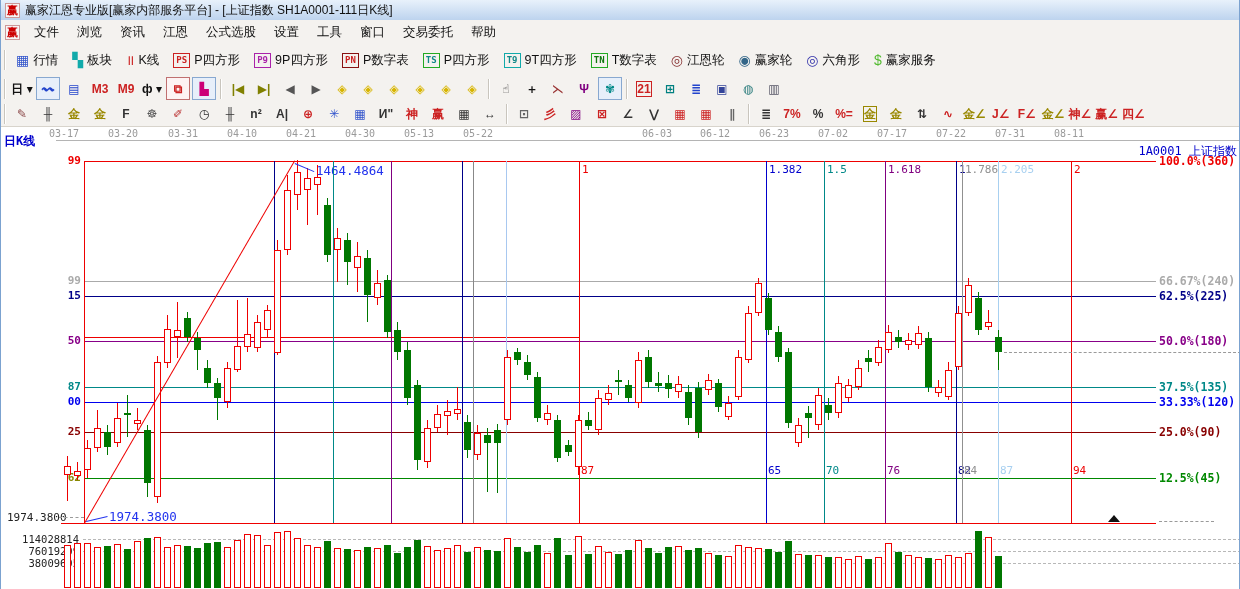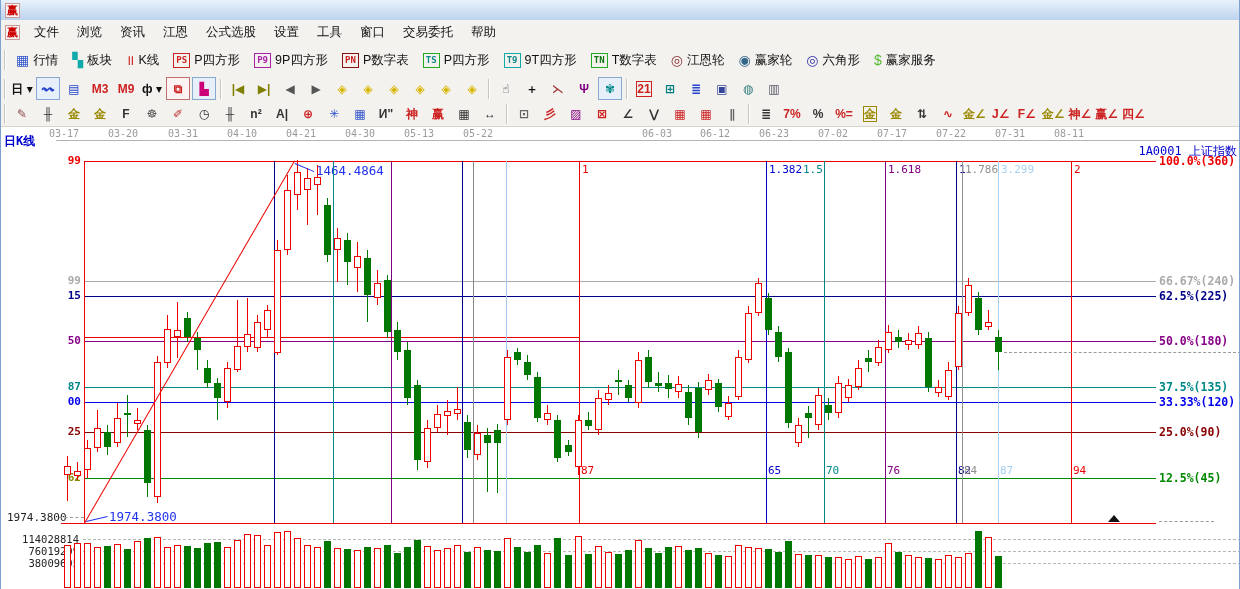--- a/index.html
+++ b/index.html
@@ -41,20 +41,21 @@
   .candle-body{position:absolute;width:7px;box-sizing:border-box;}
   .vol-bar{position:absolute;width:7px;box-sizing:border-box;}
   .tri-up{position:absolute;width:0;height:0;border-left:6px solid transparent;border-right:6px solid transparent;border-bottom:7px solid #111;}
 </style>
 </head>
 <body>
 
 <div id="root">
   <div id="titlebar">
     <span class="app-ico">赢</span>
+    <span>赢家江恩专业版[赢家内部服务平台] - [上证指数  SH1A0001-111日K线]</span>
   </div>
   <div id="menubar">
     <span class="app-ico">赢</span>
   <div class="menu-item">文件</div>
       <div class="menu-item">浏览</div>
       <div class="menu-item">资讯</div>
       <div class="menu-item">江恩</div>
       <div class="menu-item">公式选股</div>
       <div class="menu-item">设置</div>
       <div class="menu-item">工具</div>
@@ -402,33 +403,33 @@
       <div class="vline" style="left: 461px; top: 161px; height: 362px; border-color: rgb(0, 0, 136);"></div>
       <div class="vline" style="left: 472px; top: 161px; height: 362px; border-color: rgb(136, 136, 136);"></div>
       <div class="vline" style="left: 505px; top: 161px; height: 362px; border-color: rgb(168, 200, 240);"></div>
       <div class="vline" style="left: 578px; top: 161px; height: 362px; border-color: rgb(238, 0, 0);"></div>
       <div class="lbl" style="left: 581px; top: 163px; font-size: 11px; color: rgb(238, 0, 0);">1</div>
       <div class="lbl" style="left: 580px; top: 464px; font-size: 11px; color: rgb(238, 0, 0);">87</div>
       <div class="vline" style="left: 765px; top: 161px; height: 362px; border-color: rgb(0, 0, 204);"></div>
       <div class="lbl" style="left: 768px; top: 163px; font-size: 11px; color: rgb(0, 0, 204);">1.382</div>
       <div class="lbl" style="left: 767px; top: 464px; font-size: 11px; color: rgb(0, 0, 204);">65</div>
       <div class="vline" style="left: 823px; top: 161px; height: 362px; border-color: rgb(0, 136, 136);"></div>
-      <div class="lbl" style="left: 802px; top: 163px; font-size: 11px; color: rgb(0, 136, 136);">1.5</div>
+      <div class="lbl" style="left: 826px; top: 163px; font-size: 11px; color: rgb(0, 136, 136);">1.5</div>
       <div class="lbl" style="left: 825px; top: 464px; font-size: 11px; color: rgb(0, 136, 136);">70</div>
       <div class="vline" style="left: 884px; top: 161px; height: 362px; border-color: rgb(128, 0, 128);"></div>
       <div class="lbl" style="left: 887px; top: 163px; font-size: 11px; color: rgb(128, 0, 128);">1.618</div>
       <div class="lbl" style="left: 886px; top: 464px; font-size: 11px; color: rgb(128, 0, 128);">76</div>
       <div class="vline" style="left: 955px; top: 161px; height: 362px; border-color: rgb(0, 0, 136);"></div>
       <div class="lbl" style="left: 958px; top: 163px; font-size: 11px; color: rgb(0, 0, 136);">1.</div>
       <div class="lbl" style="left: 957px; top: 464px; font-size: 11px; color: rgb(0, 0, 136);">82</div>
       <div class="vline" style="left: 961px; top: 161px; height: 362px; border-color: rgb(144, 144, 144);"></div>
       <div class="lbl" style="left: 964px; top: 163px; font-size: 11px; color: rgb(144, 144, 144);">1.786</div>
       <div class="lbl" style="left: 963px; top: 464px; font-size: 11px; color: rgb(144, 144, 144);">84</div>
       <div class="vline" style="left: 997px; top: 161px; height: 362px; border-color: rgb(168, 208, 240);"></div>
-      <div class="lbl" style="left: 1000px; top: 163px; font-size: 11px; color: rgb(168, 208, 240);">3.299</div>
+      <div class="lbl" style="left: 1000px; top: 163px; font-size: 11px; color: rgb(168, 208, 240);">2.205</div>
       <div class="lbl" style="left: 999px; top: 464px; font-size: 11px; color: rgb(168, 208, 240);">87</div>
       <div class="vline" style="left: 1070px; top: 161px; height: 362px; border-color: rgb(238, 0, 0);"></div>
       <div class="lbl" style="left: 1073px; top: 163px; font-size: 11px; color: rgb(238, 0, 0);">2</div>
       <div class="lbl" style="left: 1072px; top: 464px; font-size: 11px; color: rgb(238, 0, 0);">94</div>
       <div class="vline" style="left: 83px; top: 161px; height: 362px; border-color: rgb(238, 0, 0);"></div>
       <div class="dashline" style="left: 1003px; top: 352px; width: 237px;"></div>
       <div class="dashline" style="left: 58px; top: 517px; width: 25px;"></div>
       <div class="dashline" style="left: 1158px; top: 521px; width: 55px;"></div>
       <div class="lbl" style="left: 2px; top: 533px; width: 76px; text-align: right; font-size: 10.5px; color: rgb(34, 34, 34);">114028814</div>
       <div class="dashline" style="left: 82px; top: 539px; width: 1158px; border-color: rgb(184, 184, 184);"></div>

